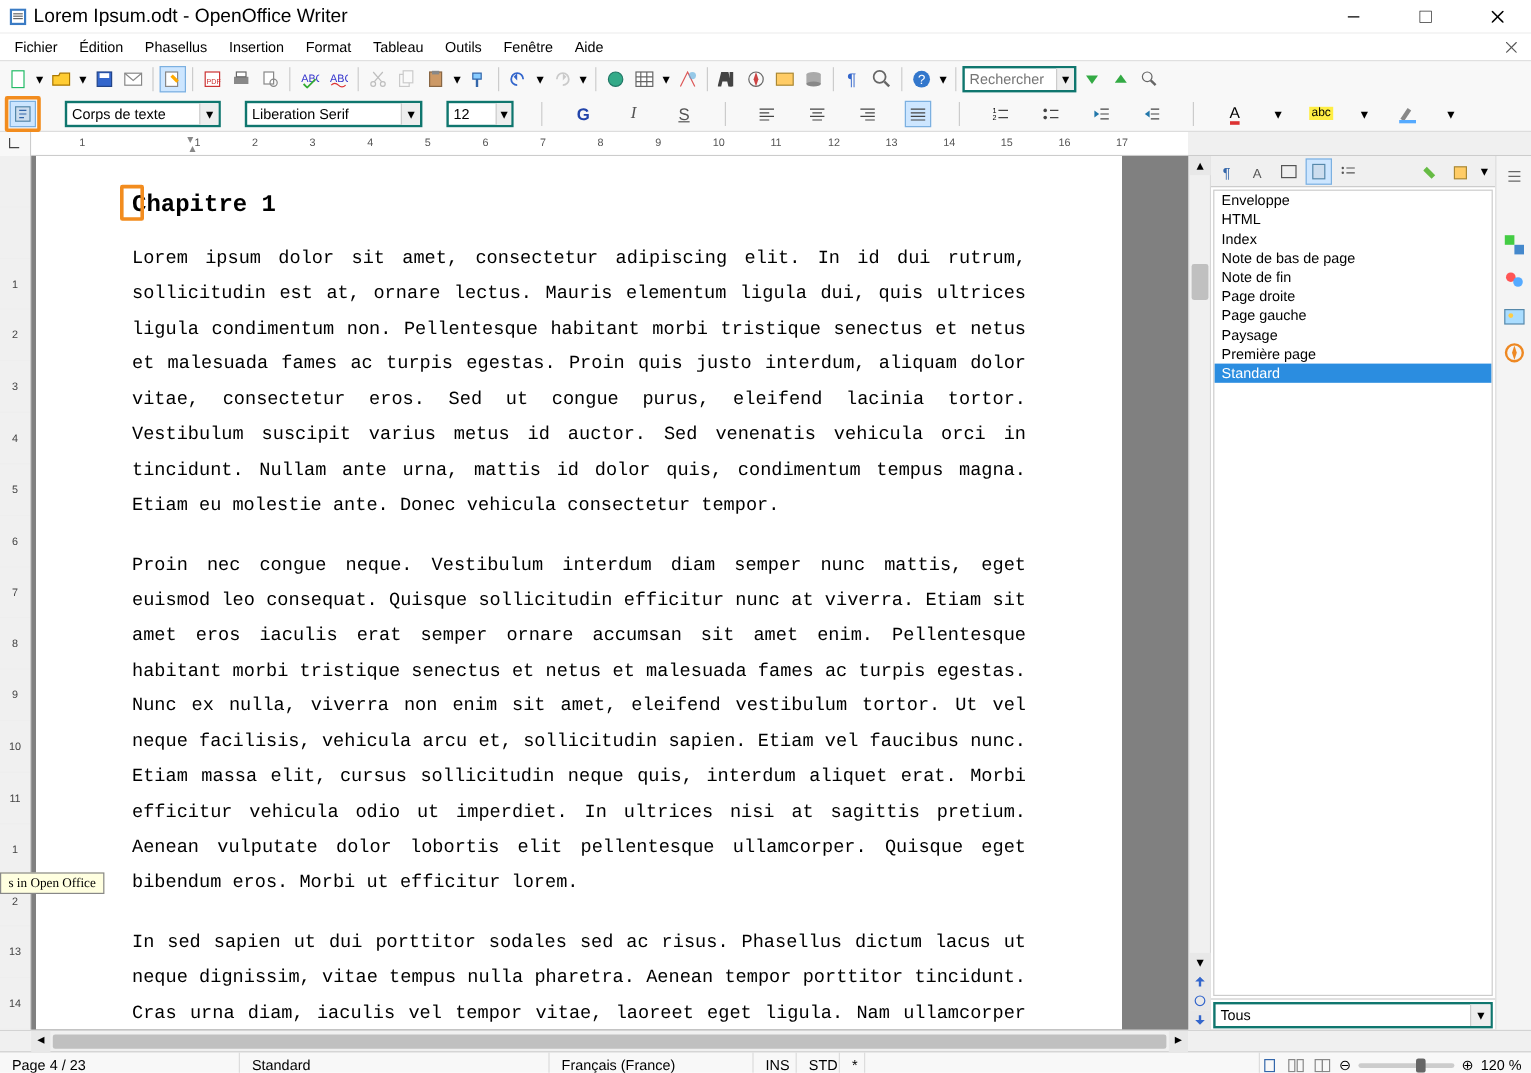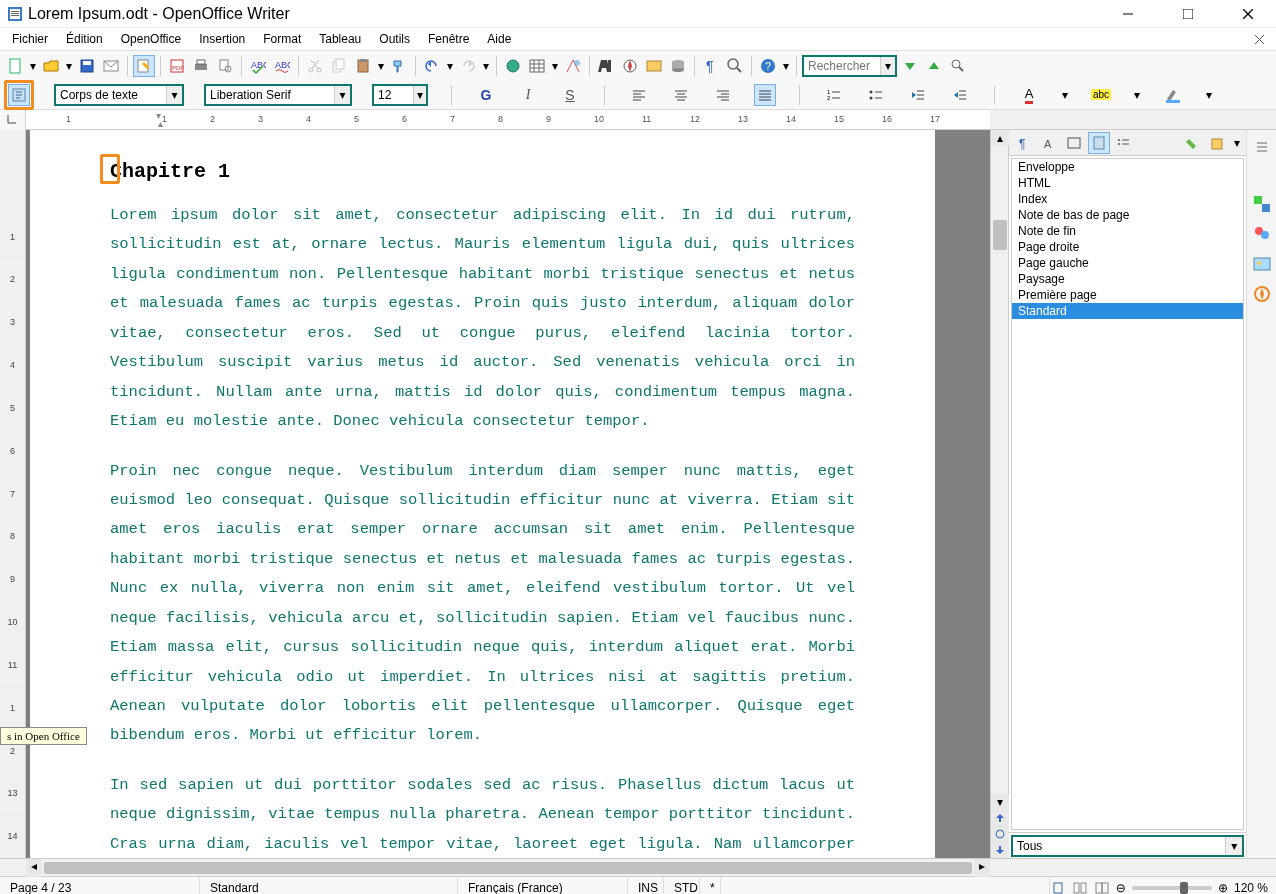--- a/index.html
+++ b/index.html
@@ -26,21 +26,21 @@
 .ruler-corner { width: 26px; height: 20px; display: flex; align-items: center; justify-content: center; background: #f8f8f8; border-right: 1px solid #ccc; }
 .hruler { flex: 1; position: relative; background: #fff; overflow: hidden; font-size: 9px; }
 .main-area { display: flex; height: 728px; }
 .vruler-col { width: 26px; background: #f0f0f0; border-right: 1px solid #ccc; display: flex; flex-direction: column; }
 .vruler-cell { flex: 1; display: flex; align-items: center; justify-content: center; font-size: 9px; color: #444; border-bottom: 1px solid #eee; }
 .doc-area { flex: 1; background: #808080; position: relative; overflow: hidden; }
 .page { background: #fff; position: absolute; left: 4px; top: 0; width: 905px; height: 100%; padding: 30px 80px 30px 80px; }
 .page-content { font-family: Liberation Mono, monospace; }
 .chapter-title { font-size: 20px; font-weight: bold; margin-bottom: 18px; position: relative; }
 .chap-hl { position: absolute; left: -10px; top: -6px; width: 20px; height: 30px; border: 3px solid #f28c1e; }
-.para { font-size: 15.5px; line-height: 1.9; text-align: justify; margin-bottom: 20px; color: #0f766e; }
+.para { font-size: 15.5px; line-height: 1.9; text-align: justify; margin-bottom: 20px; color: #000000; }
 .vscroll { width: 18px; background: #f0f0f0; border-left: 1px solid #ccc; position: relative; }
 .vscroll-thumb { position: absolute; left: 2px; width: 14px; background: #c0c0c0; border-radius: 2px; }
 .vscroll-btn { width: 18px; height: 16px; background: #e8e8e8; display: flex; align-items: center; justify-content: center; cursor: pointer; position: absolute; }
 .sidebar { width: 268px; border-left: 1px solid #ccc; display: flex; }
 .side-main { flex: 1; display: flex; flex-direction: column; }
 .side-toolbar { height: 26px; background: #f0f0f0; border-bottom: 1px solid #ccc; display: flex; align-items: center; padding: 0 4px; gap: 3px; }
 .side-list { flex: 1; background: #fff; overflow-y: auto; border: 1px solid #ccc; margin: 2px; }
 .side-list-item { padding: 1px 6px; cursor: pointer; font-size: 12px; }
 .side-list-item.selected { background: #2b8de0; color: #fff; }
 .side-bottom { height: 26px; border-top: 1px solid #ccc; padding: 2px; }
@@ -85,21 +85,21 @@
           <line x1="0" y1="0" x2="10" y2="10" stroke="#000" stroke-width="1.3"></line>
           <line x1="10" y1="0" x2="0" y2="10" stroke="#000" stroke-width="1.3"></line>
         </svg>
       </div>
   </div>
 </div>
 
 <div class="menubar">
   <span class="menu-item">Fichier</span>
   <span class="menu-item">Édition</span>
-  <span class="menu-item">OpenOffice</span>
+  <span class="menu-item">Phasellus</span>
   <span class="menu-item">Insertion</span>
   <span class="menu-item">Format</span>
   <span class="menu-item">Tableau</span>
   <span class="menu-item">Outils</span>
   <span class="menu-item">Fenêtre</span>
   <span class="menu-item">Aide</span>
   <span class="menubar-close">
       <svg width="9" height="9">
         <line x1="0" y1="0" x2="9" y2="9" stroke="#555"></line>
         <line x1="9" y1="0" x2="0" y2="9" stroke="#555"></line>

